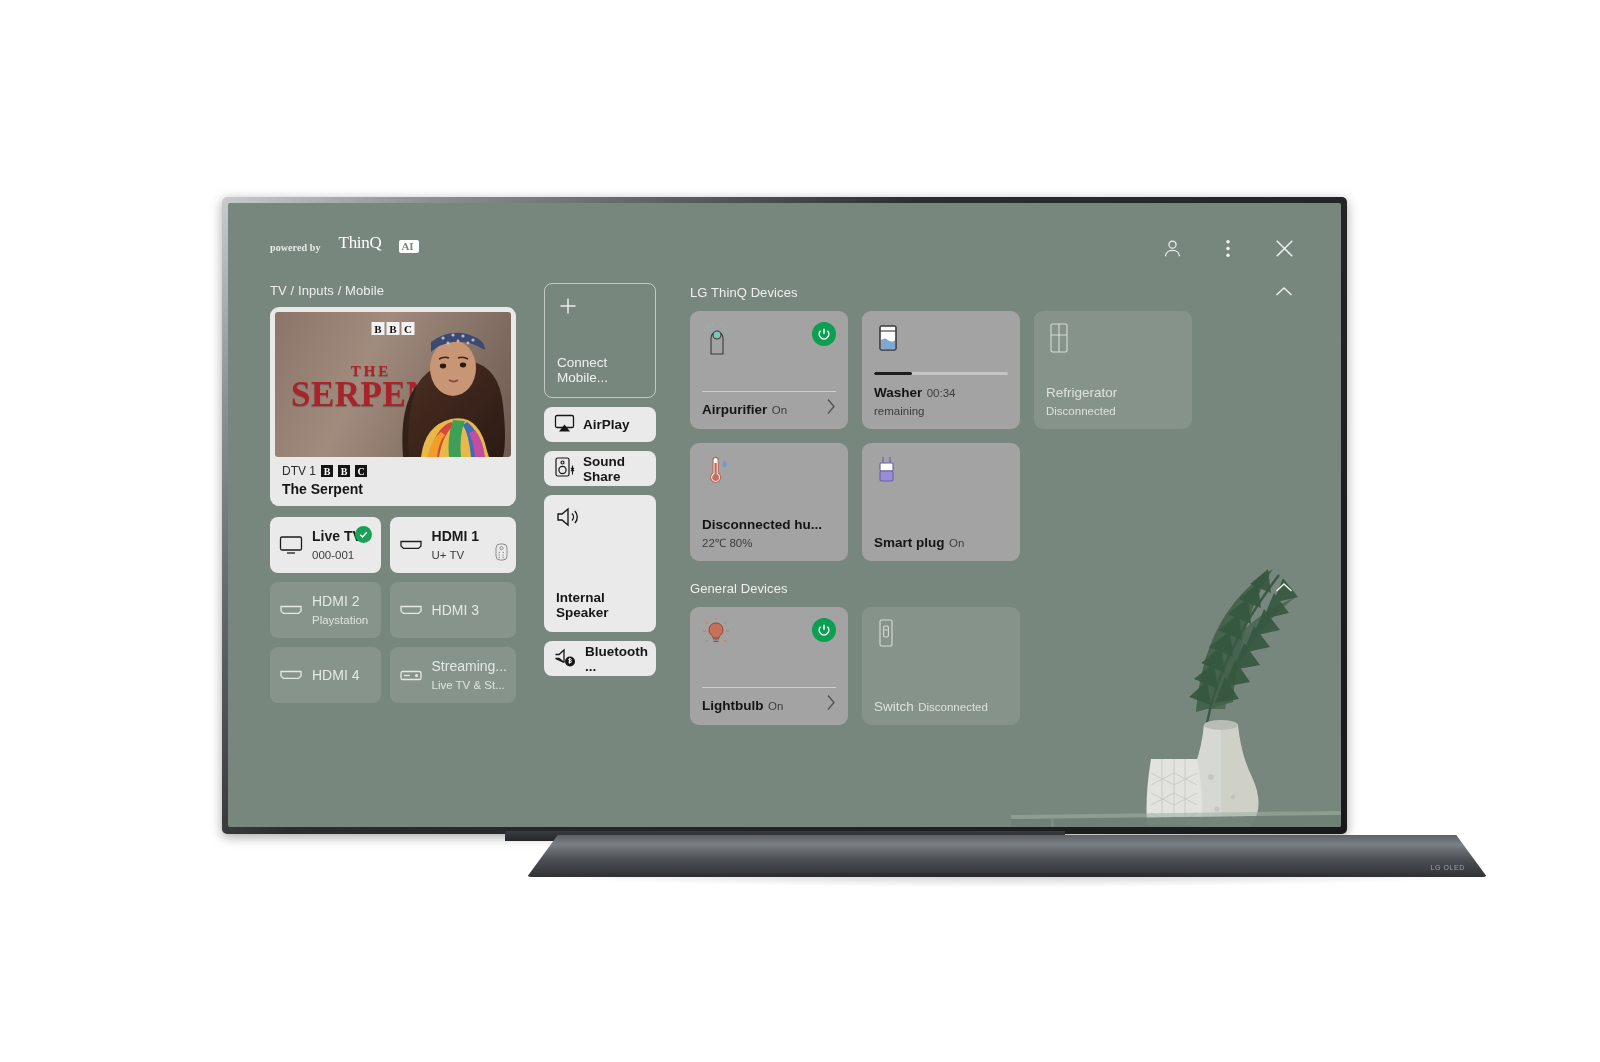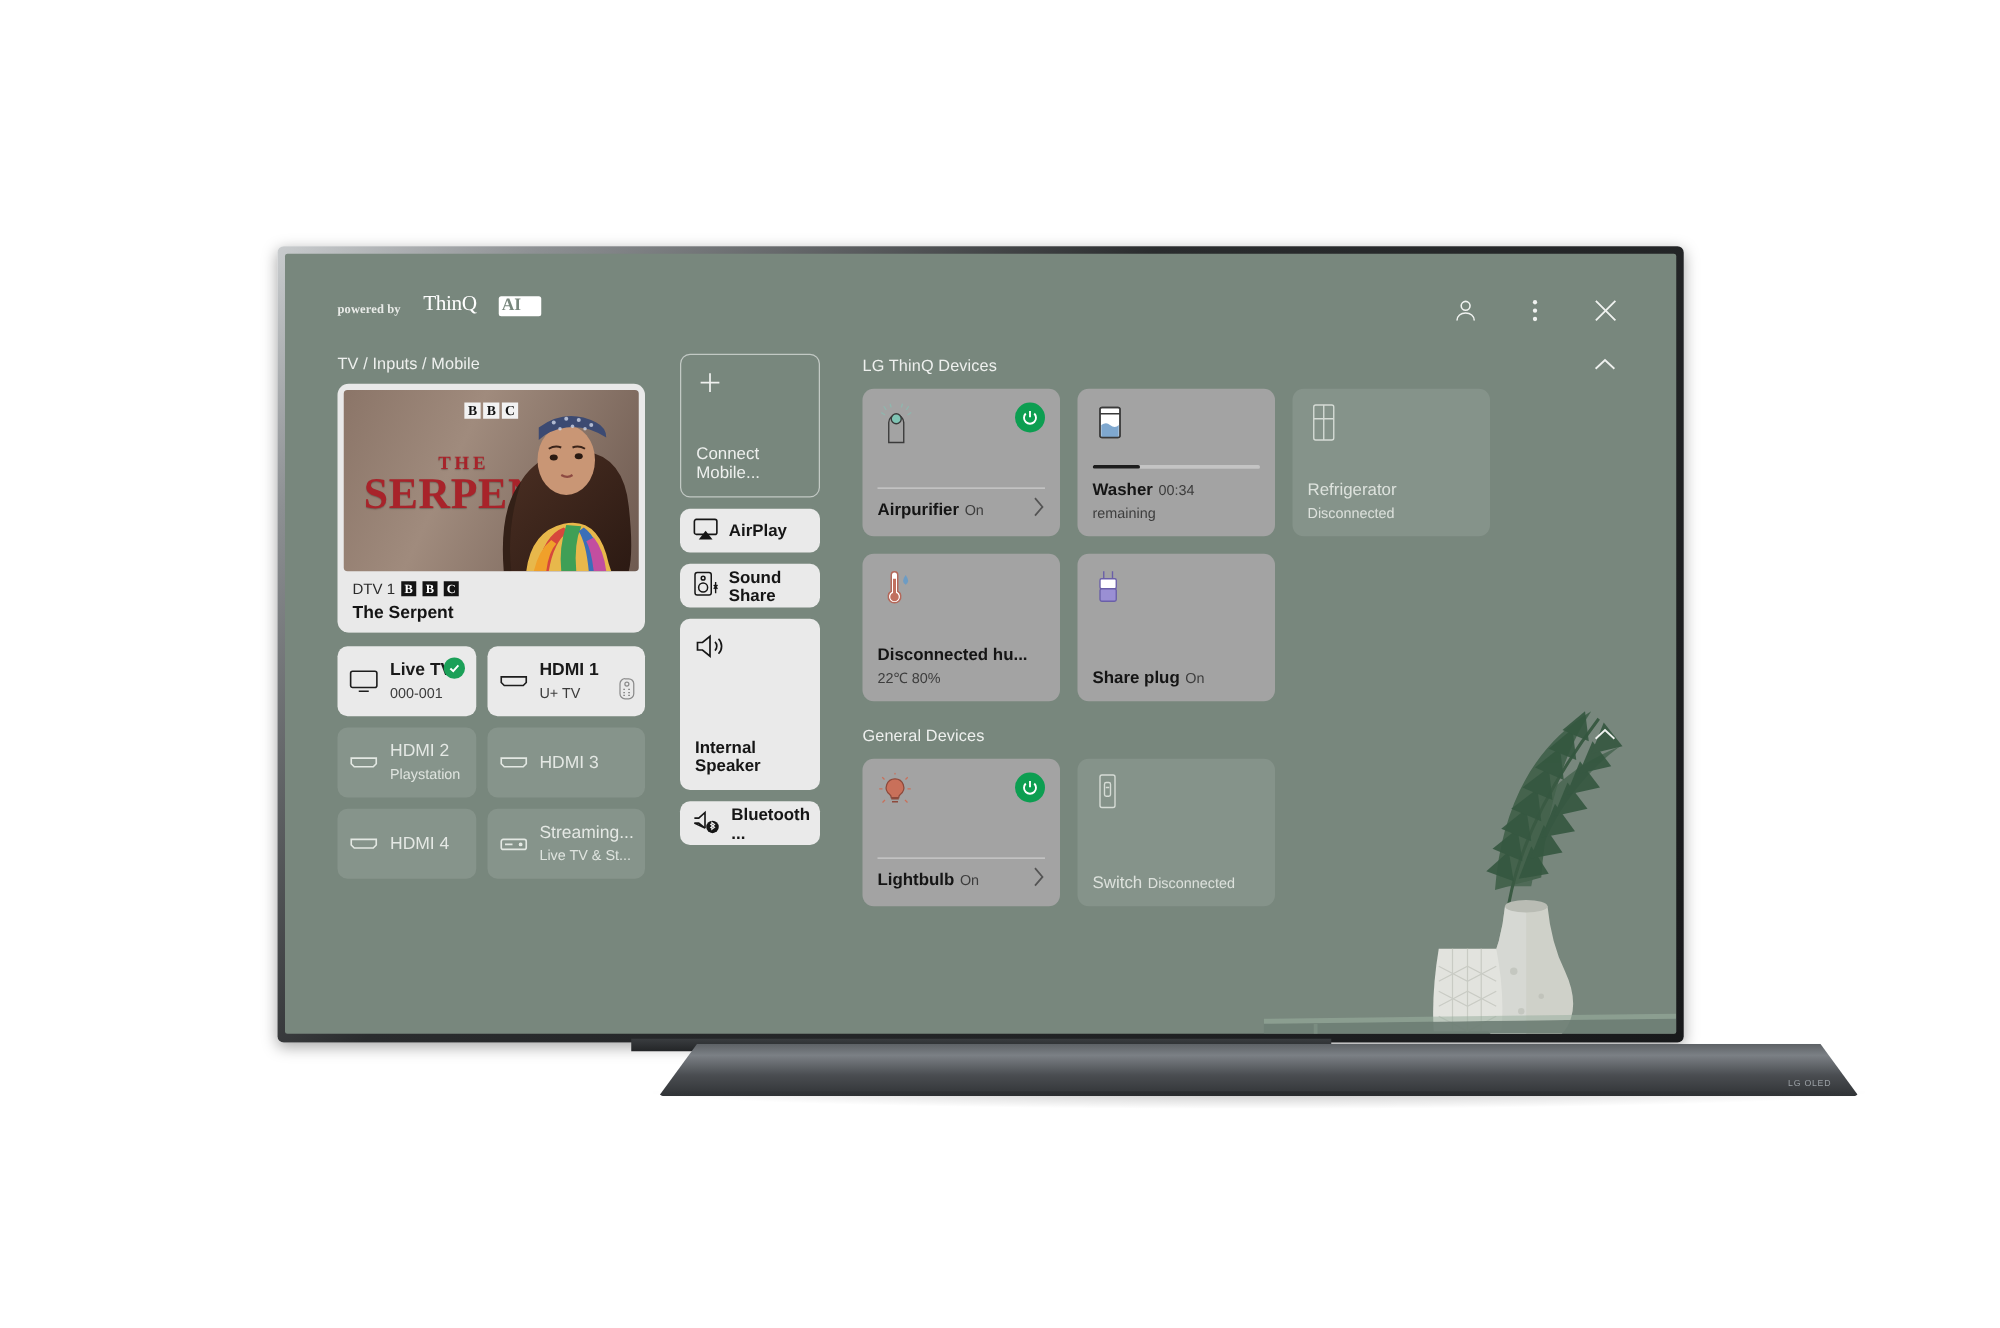--- a/index.html
+++ b/index.html
@@ -99,26 +99,26 @@
     align-items: flex-end;
     gap: 18px;
     justify-content: flex-end;
     margin-top: 4px;
     padding-right: 2px;
     font-family: Liberation Serif, serif;
   }
   #powered-by { font-size: 10px; font-weight: 600; color: #eceee c; color: #e9ebe8; letter-spacing: .1px; }
   #thinq-word { font-size: 17px; font-weight: 400; letter-spacing: -.3px; color: #ffffff; }
   #ai-badge {
-    font-size: 14px;
+    font-size: 11px;
     font-weight: 700;
     color: #78877d;
     background: #ffffff;
     border-radius: 2px;
-    padding: 1px 16px 1px 2px;
+    padding: 1px 6px 1px 2px;
     line-height: 1;
     letter-spacing: -.2px;
   }
 
   #header-actions { display: flex; align-items: center; gap: 30px; padding-top: 6px; }
   .hdr-btn { width: 26px; height: 26px; display: flex; align-items: center; justify-content: center; cursor: pointer; }
   .hdr-btn svg { display: block; }
 
   
   #columns { display: flex; gap: 18px; margin-top: 22px; }
@@ -644,21 +644,21 @@
                     <svg width="26" height="32" viewBox="0 0 26 32" fill="none" stroke="#6a5fa8" stroke-width="1.1">
                       <path d="M9 3 v6 M16 3 v6"></path>
                       <rect x="6" y="9" width="13" height="8" rx="1.2" fill="#fff"></rect>
                       <rect x="6" y="17" width="13" height="10" rx="1.4" fill="#9a8fd4"></rect>
                     </svg>
                   </span>
                 </div>
                 <div>
                   <div class="dc-bottom">
                     <span class="dc-text">
-                      <span class="dc-name">Share plug</span>
+                      <span class="dc-name">Smart plug</span>
                       <span class="dc-state">On</span>
                     </span>
                   </div>
                 </div>
               </div>
 
             </div>
 
             <div class="section-head" id="general-head">
               <span>General Devices</span>

